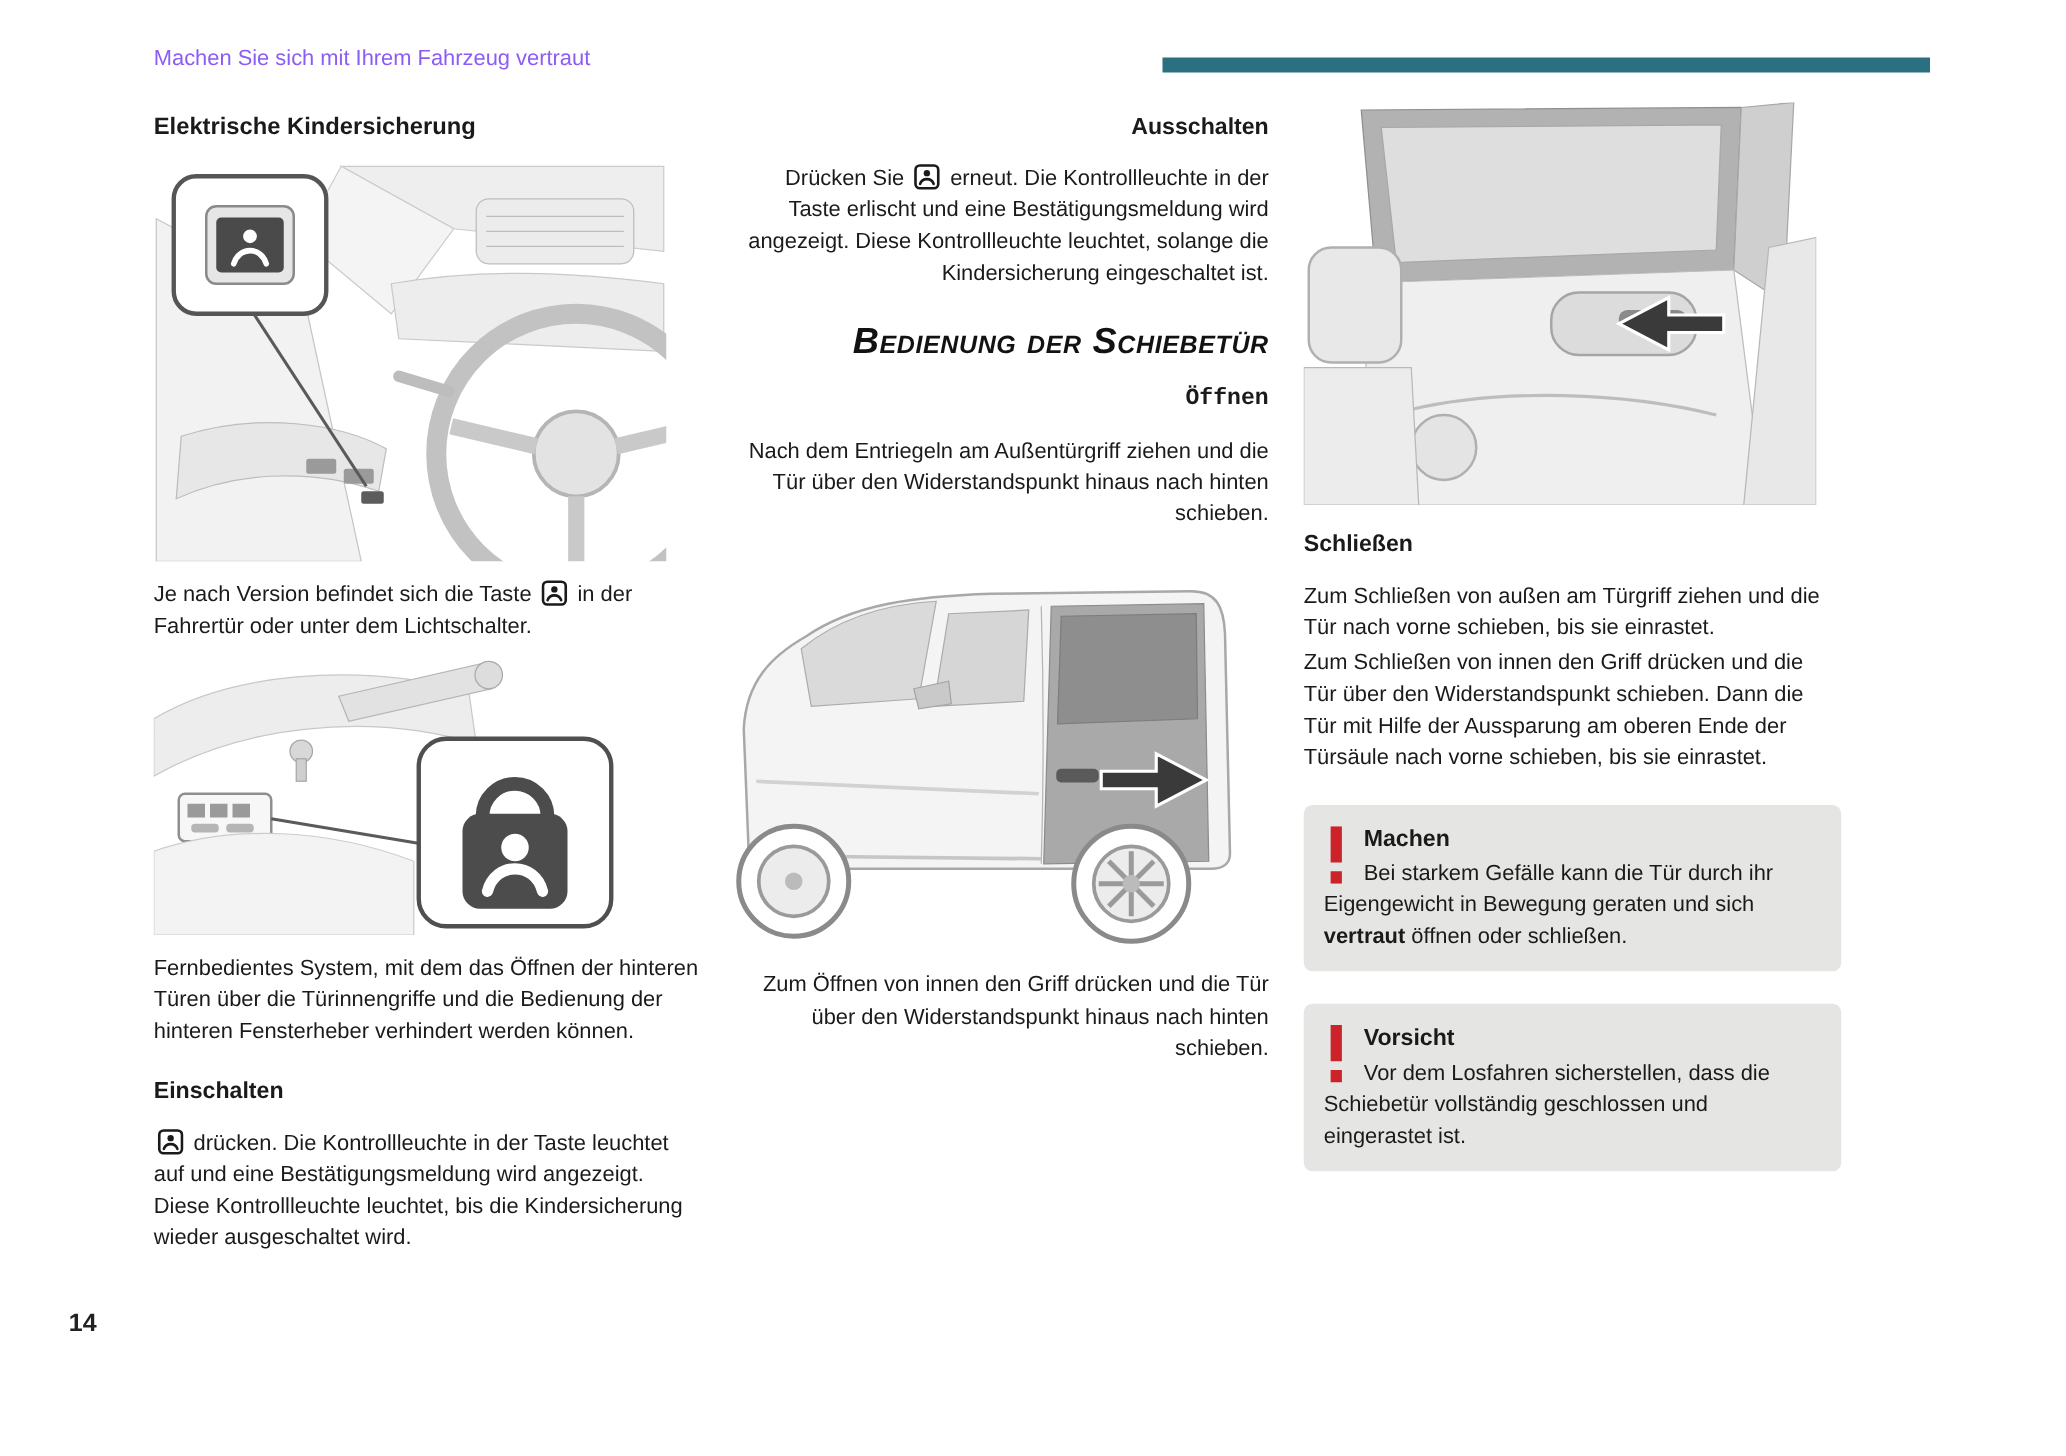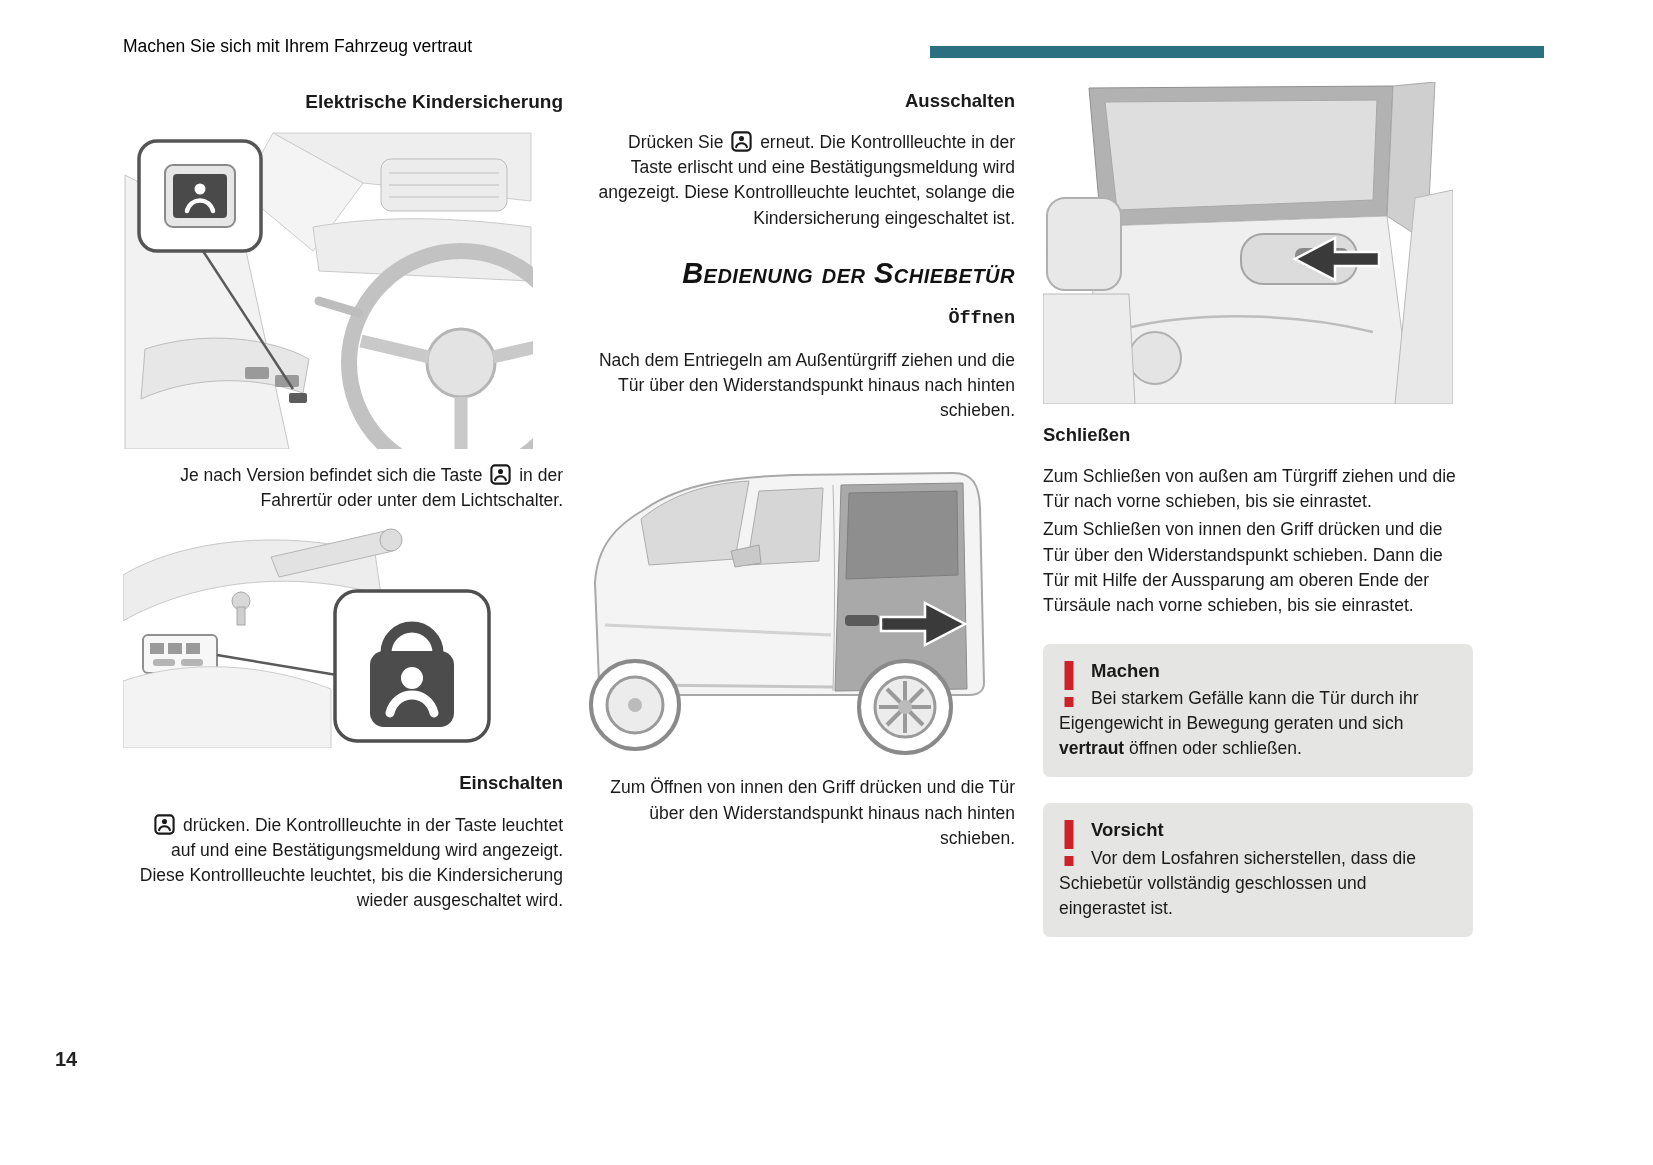--- a/index.html
+++ b/index.html
@@ -1,24 +1,24 @@
 <!DOCTYPE html>
 <html style="--accent: #2a7080; --warnred: #cc2229; --boxbg: #e5e5e3;"><head>
 <meta charset="utf-8">
 <style>
   * { margin:0; padding:0; box-sizing:border-box; }
   html,body { width:1653px; height:1165px; overflow:hidden; background:#ffffff;
               font-family:"Liberation Sans", sans-serif; color:#1a1a1a; }
   .page { position:relative; width:1653px; height:1165px; background:#fff; }
 
-  .running-header { position:absolute; left:123px; top:36px; font-size:17.5px; color:#000000; }
+  .running-header { position:absolute; left:123px; top:36px; font-size:17.5px; color:#8b5cf6; }
   .accent-bar { position:absolute; left:930px; top:46px; width:614px; height:12px; background:var(--accent,#2a7080); }
 
   .col { position:absolute; font-size:17.5px; line-height:1.43; }
-  .col1 { left:123px; top:88px;  width:440px;text-align:right; }
+  .col1 { left:123px; top:88px;  width:440px; }
   .col2 { left:583px; top:88px;  width:432px;text-align:right; }
   .col3 { left:1043px; top:82px; width:430px; }
 
   .h-col { font-size:19px; font-weight:bold; margin:0 0 16px; }
   .sub   { font-size:18.5px; font-weight:bold; margin:22px 0 16px; }
   .sub.first { margin-top:0; }
   .section-heading { font-variant:small-caps; font-size:29px; font-weight:600;
                      letter-spacing:.5px; margin:22px 0 12px; color:#121212;font-style:italic; }
   p { margin:0 0 3px; }
   p.spaced { margin-bottom:10px; }
@@ -114,20 +114,21 @@
         <g>
           <rect x="212" y="68" width="154" height="150" rx="22" fill="#ffffff" stroke="#4f4f4f" stroke-width="3.5"></rect>
           <path d="M263 130 a26 26 0 0 1 52 0" fill="none" stroke="#4c4c4c" stroke-width="11"></path>
           <rect x="247" y="128" width="84" height="76" rx="14" fill="#4c4c4c"></rect>
           <circle cx="289" cy="155" r="11" fill="#ffffff"></circle>
           <path d="M267 190 C273 166 305 166 311 190" fill="none" stroke="#ffffff" stroke-width="9" stroke-linecap="round"></path>
         </g>
       </svg>
     </figure>
 
+    <p>Fernbedientes System, mit dem das Öffnen der hinteren Türen über die Türinnengriffe und die Bedienung der hinteren Fensterheber verhindert werden können.</p>
 
     <h3 class="sub">Einschalten</h3>
 
     <p>
       <span class="inline-icon"><svg viewBox="0 0 24 24" width="21" height="21">
             <rect x="1.6" y="1.6" width="20.8" height="20.8" rx="4" fill="#ffffff" stroke="#1a1a1a" stroke-width="2.4"></rect>
             <circle cx="12" cy="8.6" r="2.9" fill="#1a1a1a"></circle>
             <path d="M5.8 18.4 C7.6 12.6 16.4 12.6 18.2 18.4" fill="none" stroke="#1a1a1a" stroke-width="2.4" stroke-linecap="round"></path>
           </svg></span>
       <span>drücken. Die Kontrollleuchte in der Taste leuchtet auf und eine Bestätigungsmeldung wird angezeigt. Diese Kontrollleuchte leuchtet, bis die Kindersicherung wieder ausgeschaltet wird.</span>

